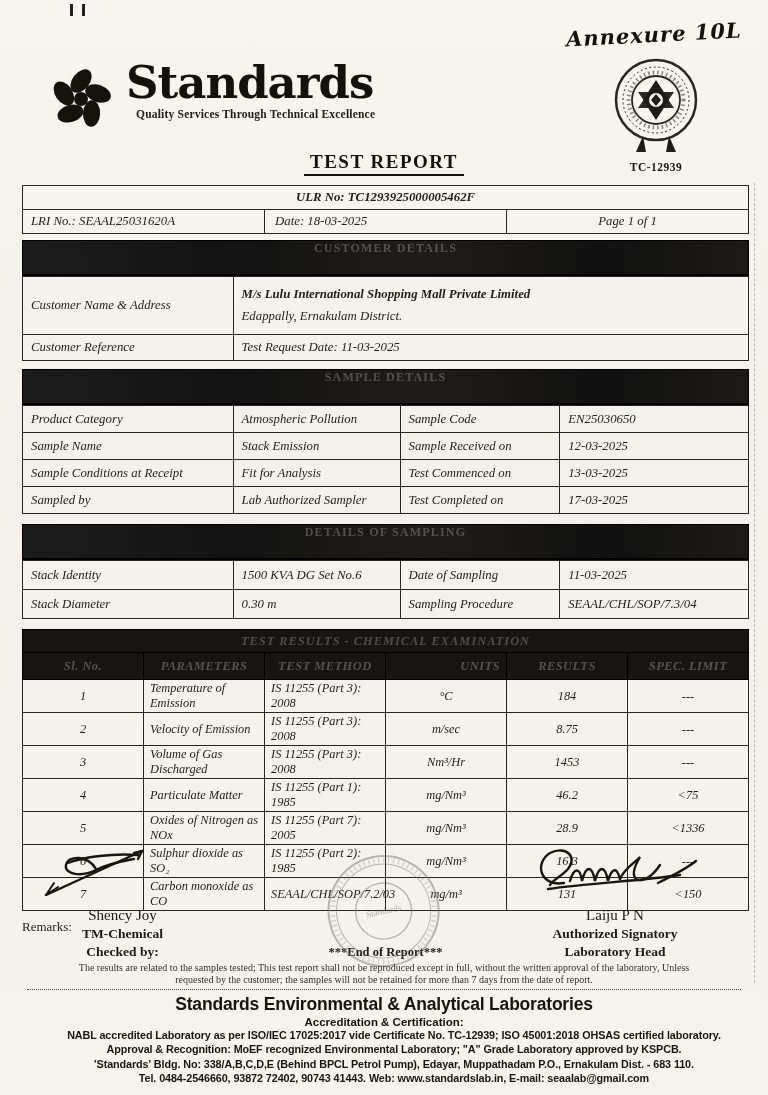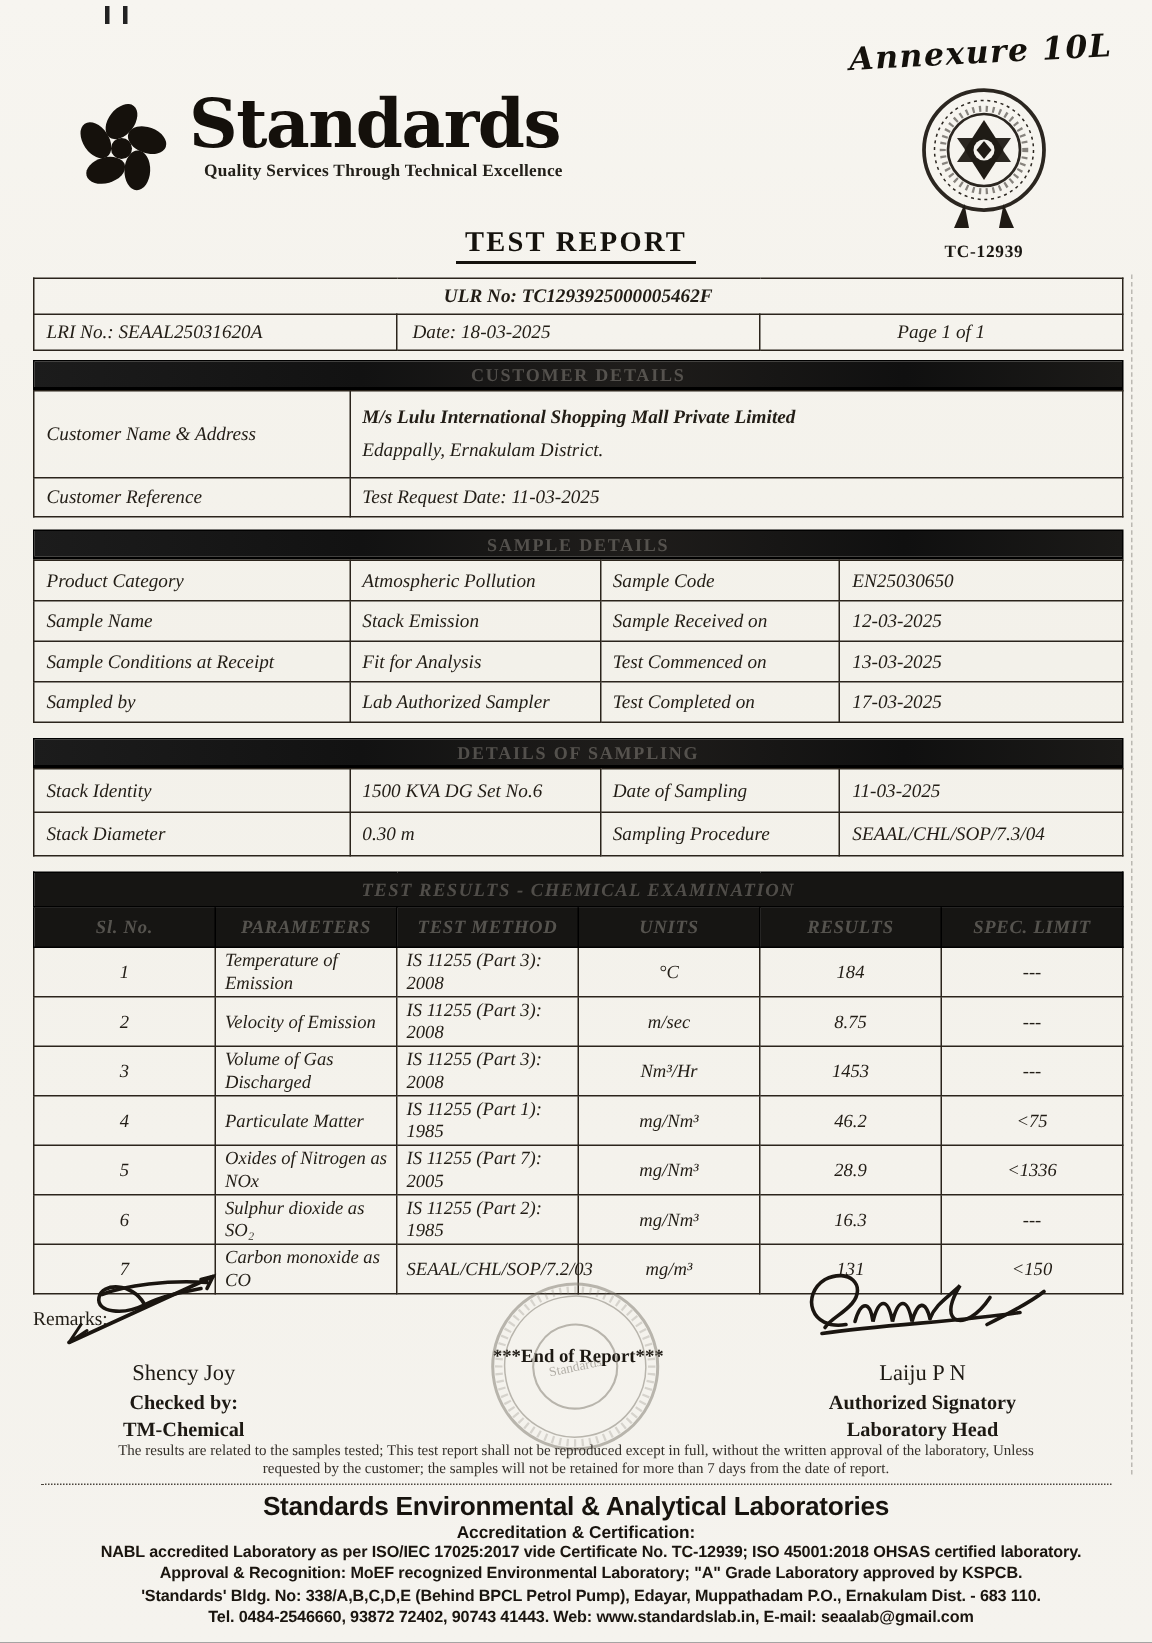--- a/index.html
+++ b/index.html
@@ -37,21 +37,21 @@
   .doc { position:absolute; top:185px; left:22px; width:727px; }
   table { width:100%; border-collapse:collapse; table-layout:fixed;font-style:italic; }
   td { border:1.6px solid #2b241c; padding:2px 8px; font-size:12.8px; vertical-align:middle; color:#221d16; }
   .meta-table td { height:24px; }
   .bold { font-weight:bold; }
   .center { text-align:center; }
 
   .section-bar {
     background:linear-gradient(90deg,#1c1c1c 0%,#121212 30%,#1f1d1b 55%,#101010 80%,#1b1a18 100%);
     border:1.6px solid #000; border-bottom:2px solid #000;
-    height:20px; display:flex; align-items:flex-end; justify-content:center;
+    height:36px; display:flex; align-items:flex-start; justify-content:center;
   }
   .section-bar span { color:rgba(215,210,200,.30); font-size:12px; font-weight:bold; letter-spacing:1.2px; }
   .gap6 { height:6px; } .gap8 { height:8px; } .gap10 { height:10px; }
 
   .cust-table td { height:26px; }
   .cust-name { font-weight:bold; }
   .cust-line2 { margin-top:7px; font-weight:normal; }
 
   .grid-table td { height:27px; }
 
@@ -247,21 +247,21 @@
 
     <table class="results-table">
       <tbody>
           <tr class="dark">
         <td colspan="6" class="rt-title" style="height:23px;">TEST RESULTS - CHEMICAL EXAMINATION</td>
       </tr>
       <tr class="dark">
         <td class="rt-col" style="width:8%; height:27px;">Sl. No.</td>
         <td class="rt-col" style="width:28%;">PARAMETERS</td>
         <td class="rt-col" style="width:24%;">TEST METHOD</td>
-        <td class="rt-col" style="width:10%;">UNITS</td>
+        <td class="rt-col" style="width:10%;text-align:right;">UNITS</td>
         <td class="rt-col" style="width:11%;">RESULTS</td>
         <td class="rt-col" style="width:19%;">SPEC. LIMIT</td>
       </tr>
       <tr>
         <td class="center">1</td>
         <td>Temperature of Emission</td>
         <td>IS 11255 (Part 3): 2008</td>
         <td class="center">°C</td>
         <td class="center">184</td>
         <td class="center">---</td>
@@ -329,22 +329,22 @@
           <g stroke="#1a1510" stroke-width="2.4" fill="none" stroke-linecap="round">
             <path d="M58 26 C50 12 30 12 28 22 C26 32 44 34 58 27 C72 20 86 18 96 16"></path>
             <path d="M30 20 C45 14 75 10 100 12"></path>
             <path d="M104 8 L8 52"></path>
             <path d="M8 52 L20 44 M8 52 L16 40" stroke-width="2"></path>
             <path d="M96 10 L104 8 L100 16"></path>
           </g>
         </svg>
       </span>
       <div class="sig-name">Shency Joy</div>
+      <div class="sig-role">TM-Chemical</div>
       <div class="sig-role">Checked by:</div>
-      <div class="sig-role">TM-Chemical</div>
     </div>
 
     <div class="stamp-wrap">
       <svg width="120" height="120" viewBox="0 0 120 120">
         <g stroke="#7d786d" fill="none">
           <circle cx="60" cy="60" r="55" stroke-width="2"></circle>
           <circle cx="60" cy="60" r="47" stroke-width="1"></circle>
           <circle cx="60" cy="60" r="28" stroke-width="1.4"></circle>
           <circle cx="60" cy="60" r="51" stroke-width="5" stroke-dasharray="1.5 3.5" opacity=".5"></circle>
         </g>

